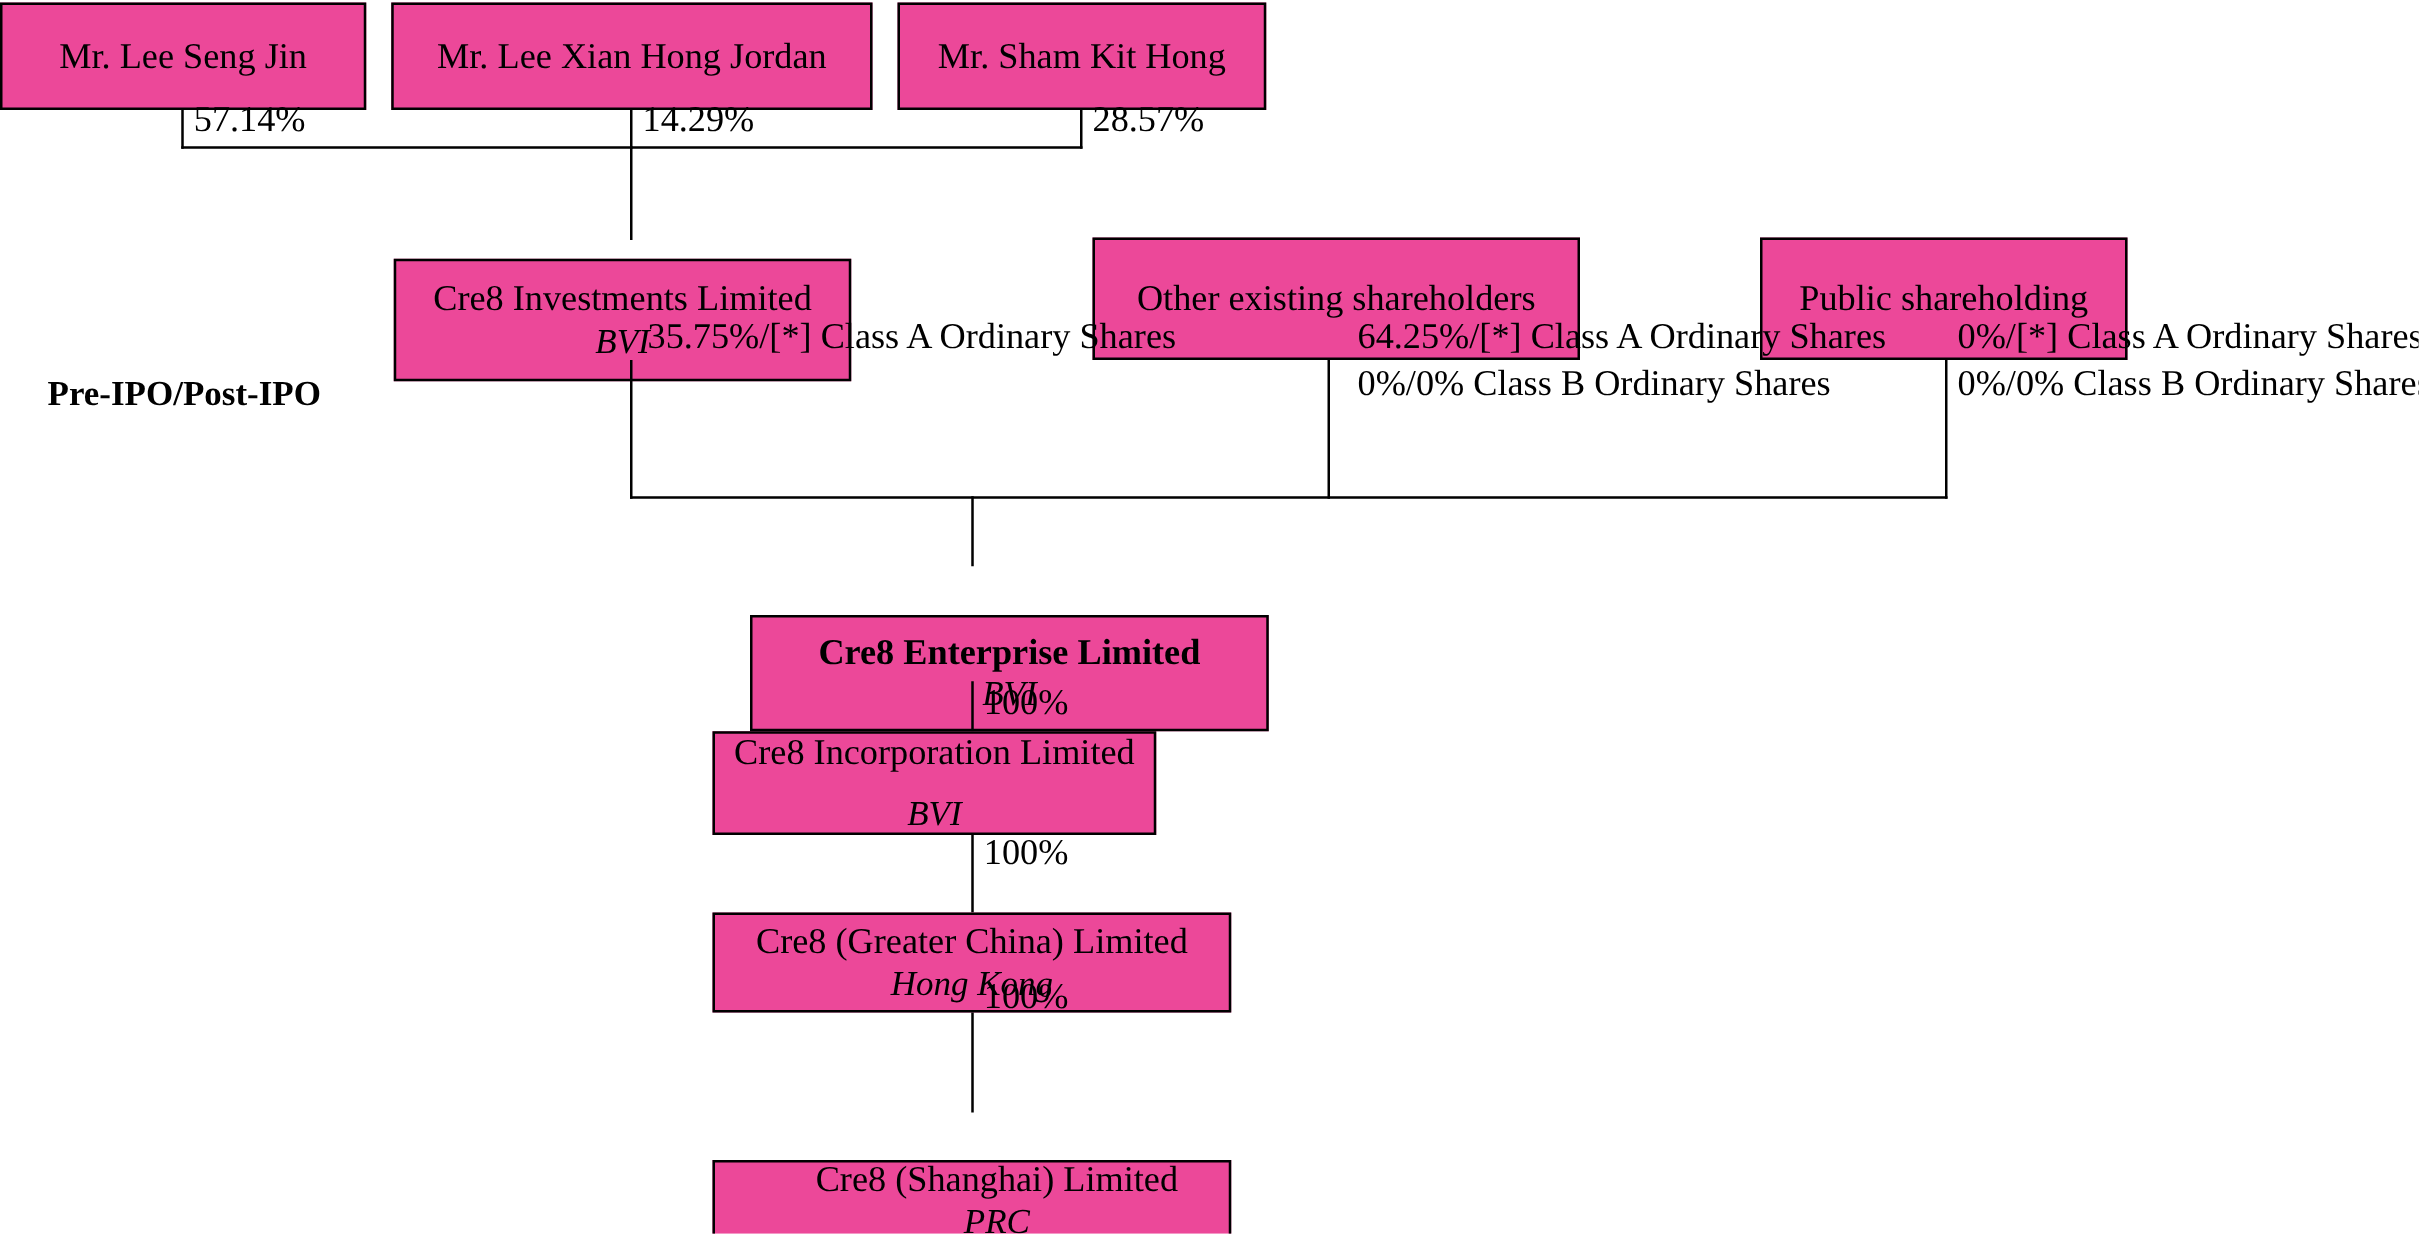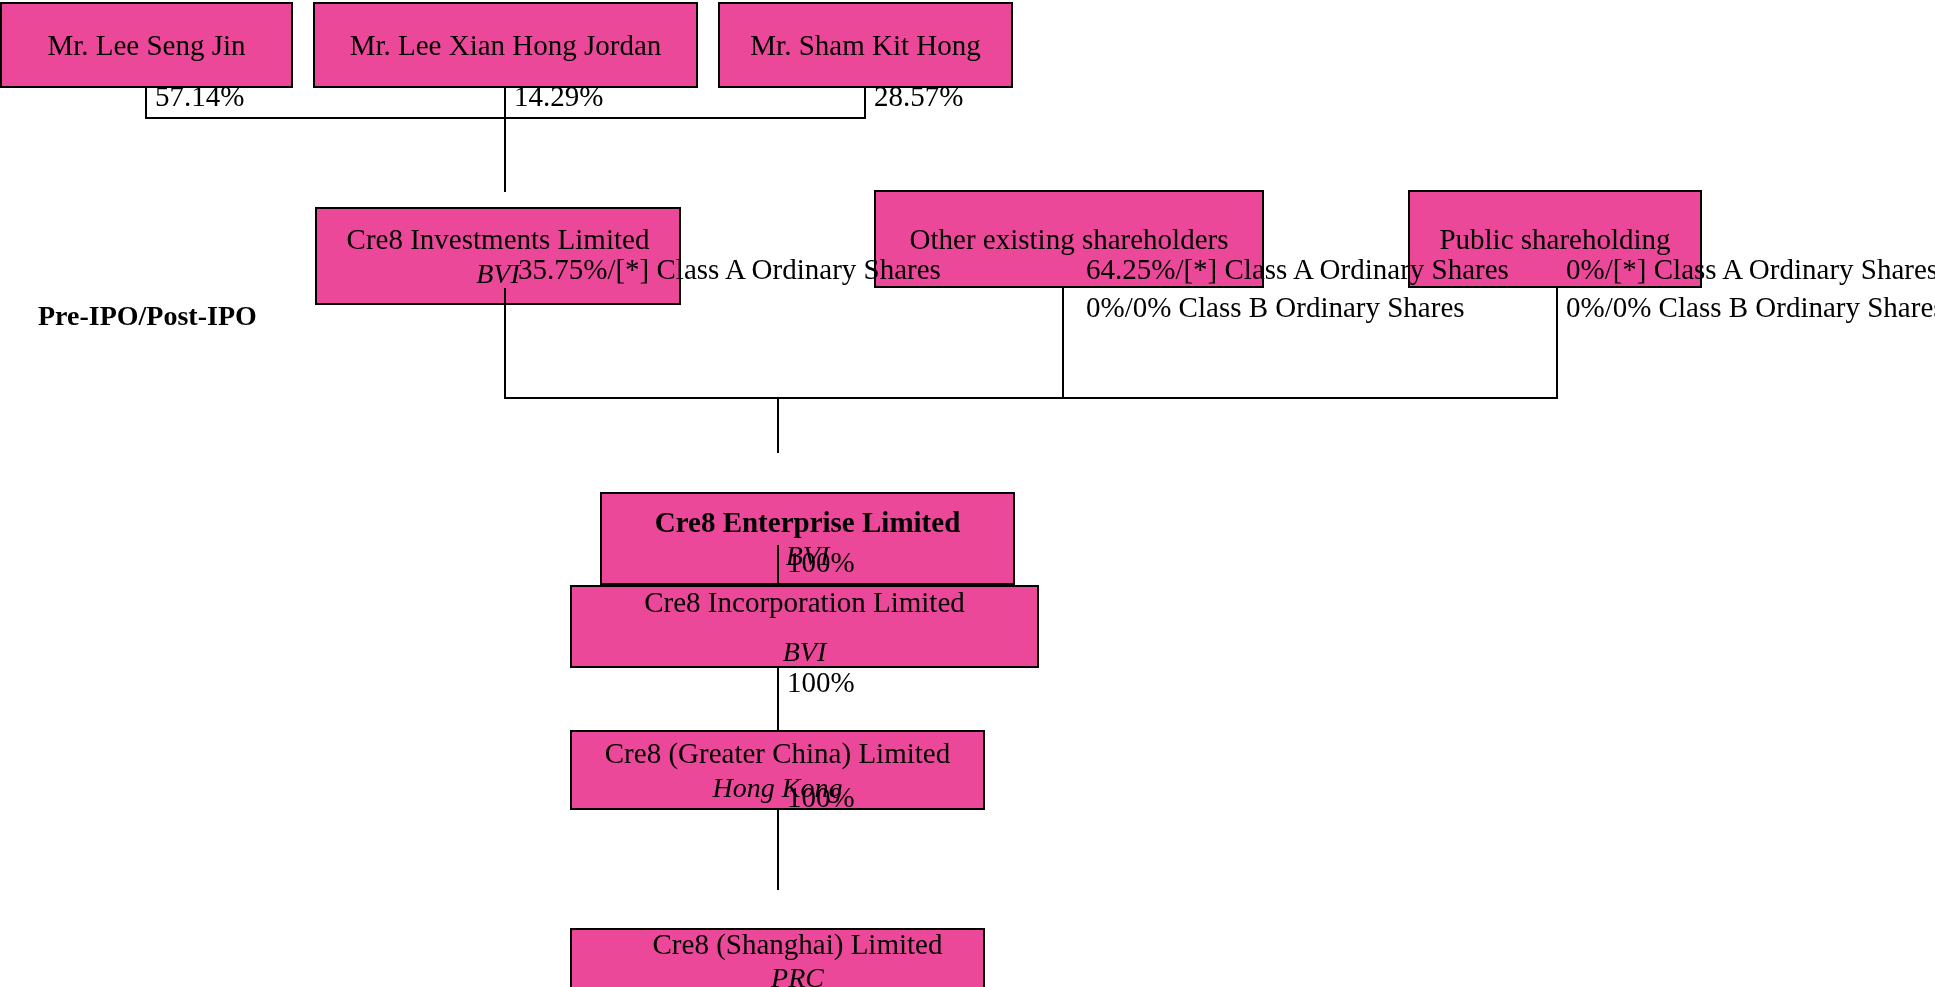--- a/index.html
+++ b/index.html
@@ -140,21 +140,21 @@
   </div>
 
   <div class="node-box" style="left:600px; top:452px; width:415px; height:93px;margin-top:40px;">
     <span class="node-title bold">Cre8 Enterprise Limited</span>
     <span class="node-sub">BVI</span>
   </div>
 
   <div class="line-v" style="left:777px; top:545px; height:40px;"></div>
   <div class="edge-label" style="left:787px; top:548px;">100%</div>
 
-  <div class="node-box" style="left:570px; top:585px; width:469px; height:83px;gap:16px;">
+  <div class="node-box" style="left:570px; top:585px; width:355px; height:83px;gap:16px;">
     <span class="node-title">Cre8 Incorporation Limited</span>
     <span class="node-sub">BVI</span>
   </div>
 
   <div class="line-v" style="left:777px; top:668px; height:62px;"></div>
   <div class="edge-label" style="left:787px; top:668px;">100%</div>
 
   <div class="node-box" style="left:570px; top:730px; width:415px; height:80px;">
     <span class="node-title">Cre8 (Greater China) Limited</span>
     <span class="node-sub">Hong Kong</span>

